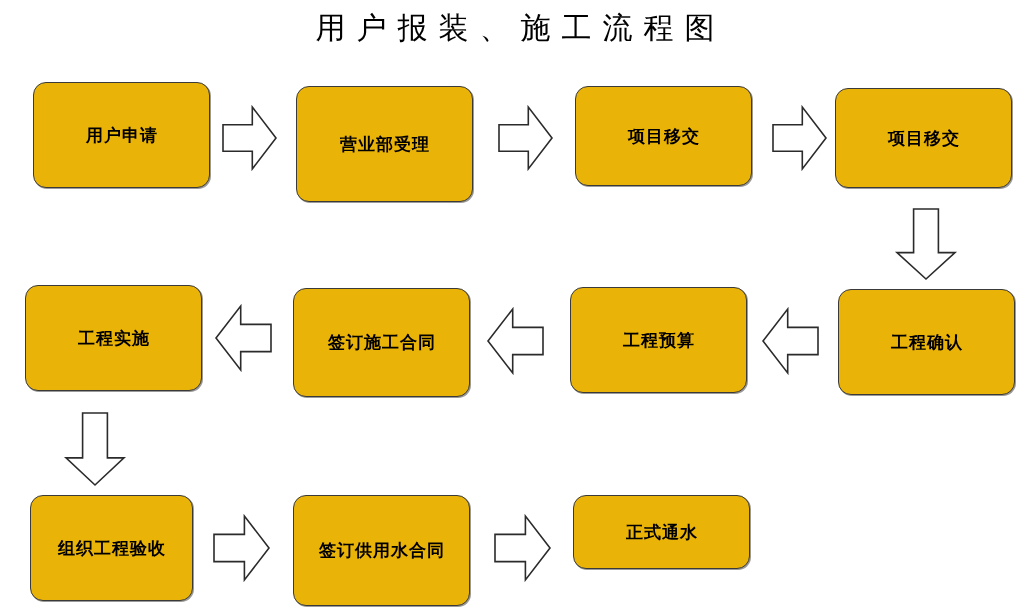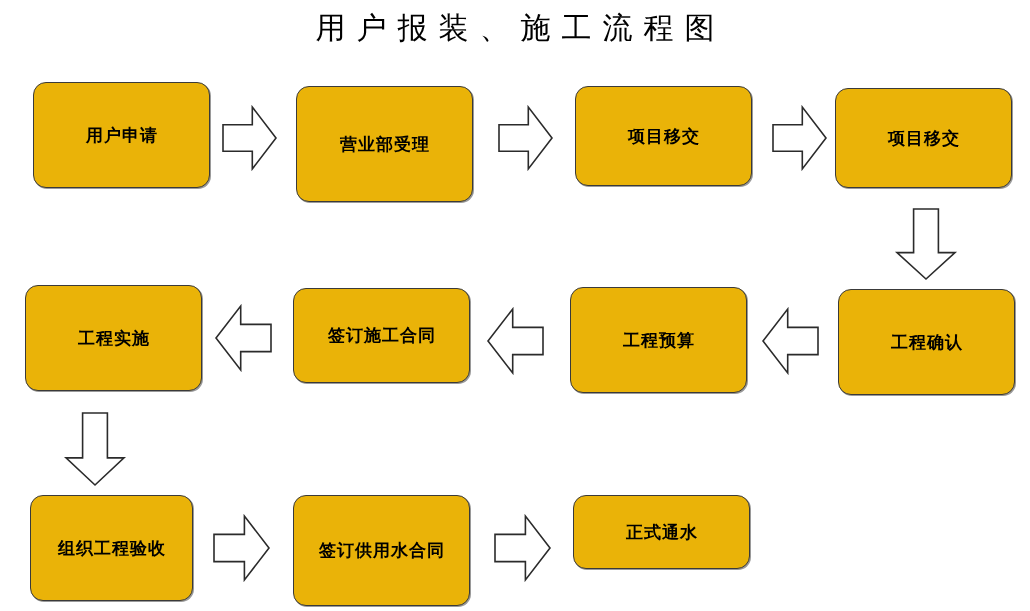--- a/index.html
+++ b/index.html
@@ -80,21 +80,21 @@
       </div>
       <div class="node" style="left: 835px; top: 88px; width: 177px; height: 100px;">
         <span>项目移交</span>
       </div>
       <div class="node" style="left: 838px; top: 289px; width: 177px; height: 106px;">
         <span>工程确认</span>
       </div>
       <div class="node" style="left: 570px; top: 287px; width: 177px; height: 106px;">
         <span>工程预算</span>
       </div>
-      <div class="node" style="left: 293px; top: 288px; width: 177px; height: 95px;">
+      <div class="node" style="left: 293px; top: 288px; width: 177px; height: 109px;">
         <span>签订施工合同</span>
       </div>
       <div class="node" style="left: 25px; top: 285px; width: 177px; height: 106px;">
         <span>工程实施</span>
       </div>
       <div class="node" style="left: 30px; top: 495px; width: 163px; height: 106px;">
         <span>组织工程验收</span>
       </div>
       <div class="node" style="left: 293px; top: 495px; width: 177px; height: 111px;">
         <span>签订供用水合同</span>

